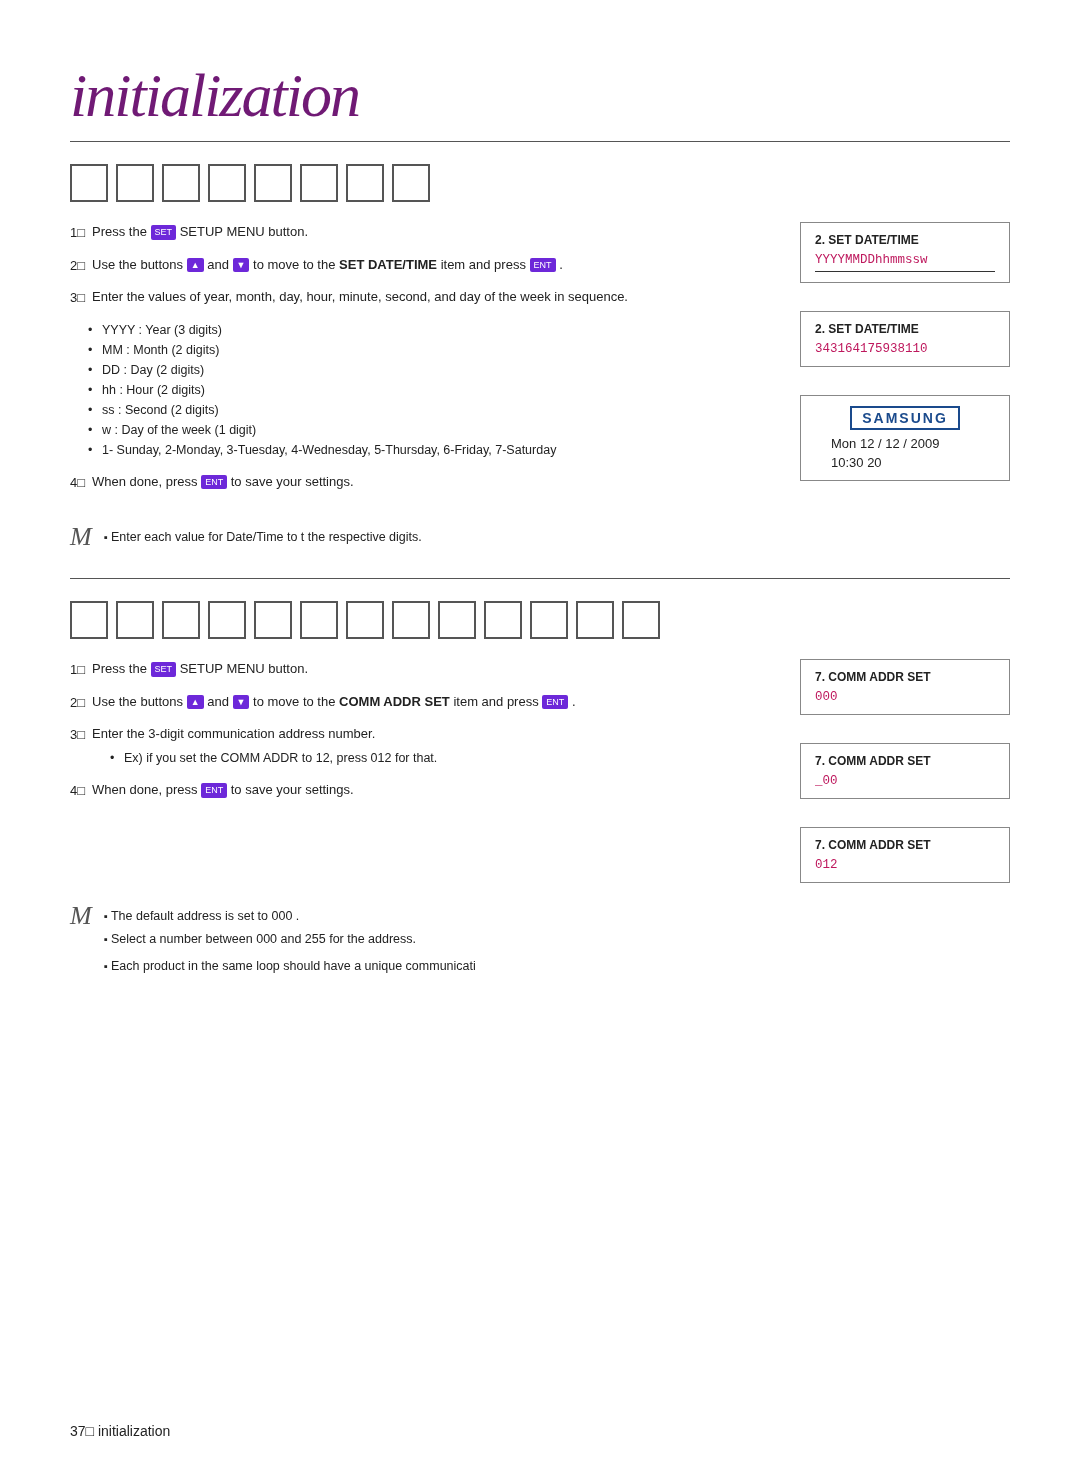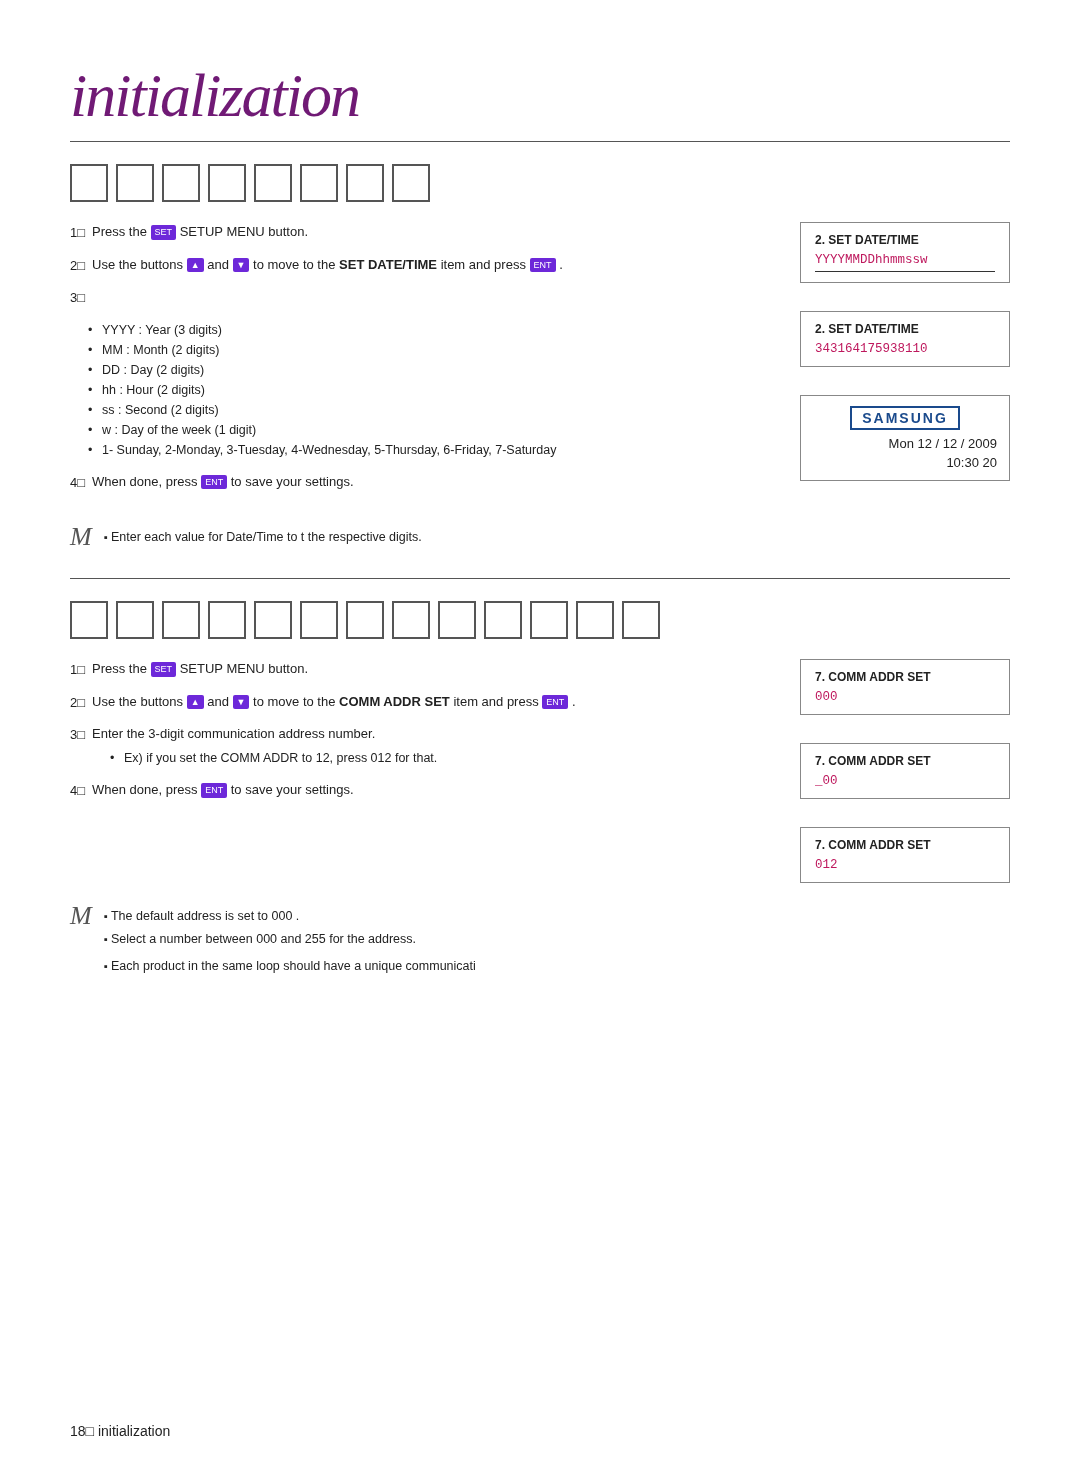--- a/index.html
+++ b/index.html
@@ -118,42 +118,42 @@
       font-family: Liberation Mono, monospace;
     }
 
     .panel-underline {
       border-bottom: 1.5px solid #333;
       margin-top: 4px;
     }
 
     .panel-samsung {
       border: 1.5px solid #888;
-      padding: 10px 12px;
+      padding: 10px 30px;
       font-size: 12.5px;
     }
 
     .samsung-logo {
       display: flex;
       justify-content: center;
       margin-bottom: 6px;
     }
 
     .samsung-text {
       font-size: 14px;
       font-weight: bold;
       letter-spacing: 2px;
       color: #1a4a8c;
       border: 2px solid #1a4a8c;
       padding: 2px 10px;
       display: inline-block;
     }
 
     .panel-date {
-      text-align: right;
+      text-align: left;
       font-size: 13px;
       margin-top: 4px;
     }
 
     .note-row {
       display: flex;
       align-items: flex-start;
       gap: 10px;
       margin-top: 10px;
       margin-bottom: 28px;
@@ -231,20 +231,23 @@
 
     <div class="instruction-step">
       <span class="step-num">2□</span>
       <span class="step-text">
         Use the buttons <span class="small-btn">▲</span> and <span class="small-btn">▼</span> to move to the <strong>SET DATE/TIME</strong> item and press <span class="small-btn">ENT</span> .
       </span>
     </div>
 
     <div class="instruction-step">
       <span class="step-num">3□</span>
+      <span class="step-text">
+        Enter the values of year, month, day, hour, minute, second, and day of the week in sequence.
+      </span>
     </div>
 
     <ul class="bullet-list">
       <li>YYYY : Year (3 digits)</li>
       <li>MM : Month (2 digits)</li>
       <li>DD : Day (2 digits)</li>
       <li>hh : Hour (2 digits)</li>
       <li>ss : Second (2 digits)</li>
       <li>w : Day of the week (1 digit)</li>
       <li>1- Sunday, 2-Monday, 3-Tuesday, 4-Wednesday, 5-Thursday, 6-Friday, 7-Saturday</li>
@@ -360,14 +363,14 @@
     <div>
       <div class="note-text note-bullet">The default address is set to  000 .</div>
       <div class="note-text note-bullet" style="">Select a number between 000 and 255 for the address.</div>
       <div class="note-text note-bullet" style="margin-top:4px;">Each product in the same loop should have a unique communicati</div>
     </div>
   </div>
 
 </div>
 
 <div style="position:absolute; bottom:40px; left:70px;">
-  <span>18□ initialization</span>
+  <span>37□ initialization</span>
 </div>
 
 </body></html>

